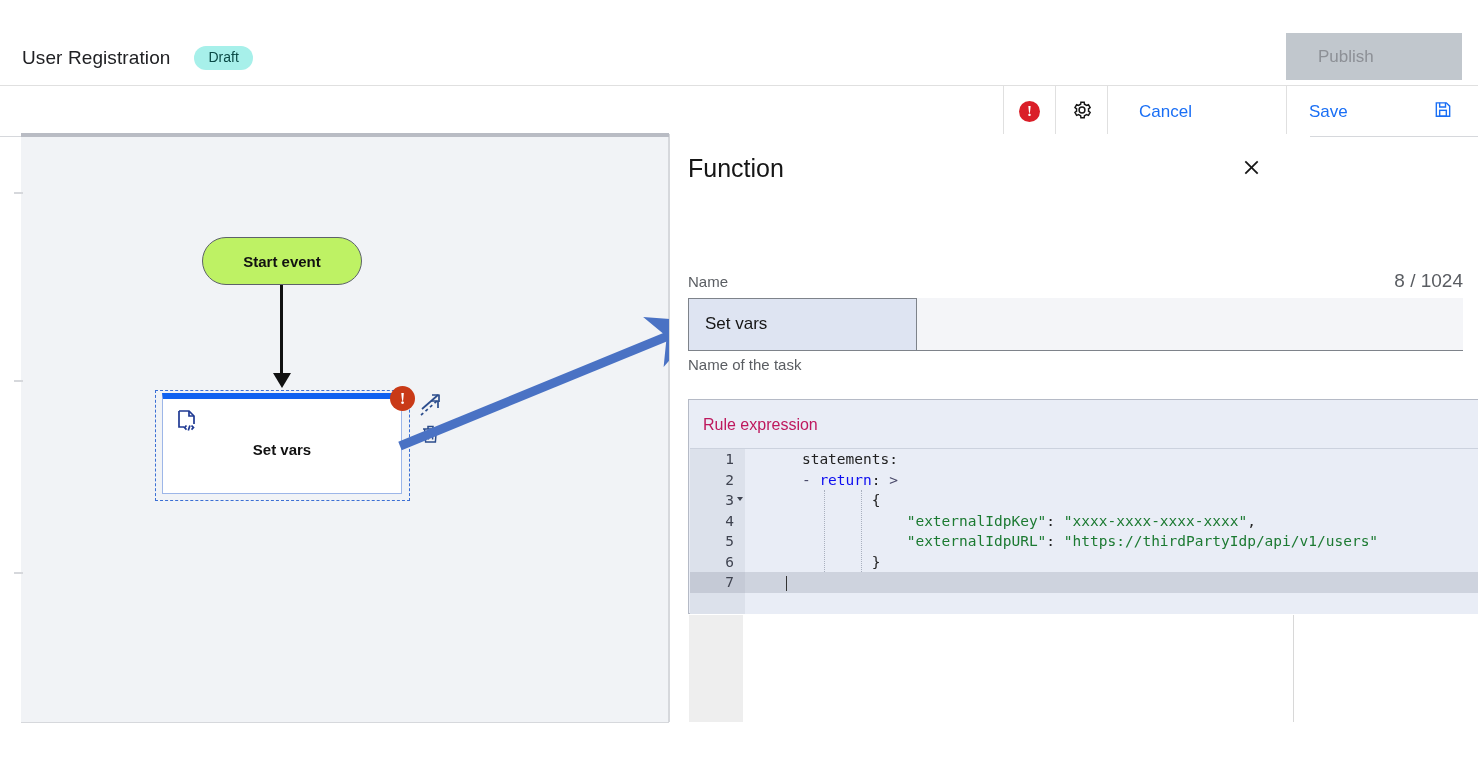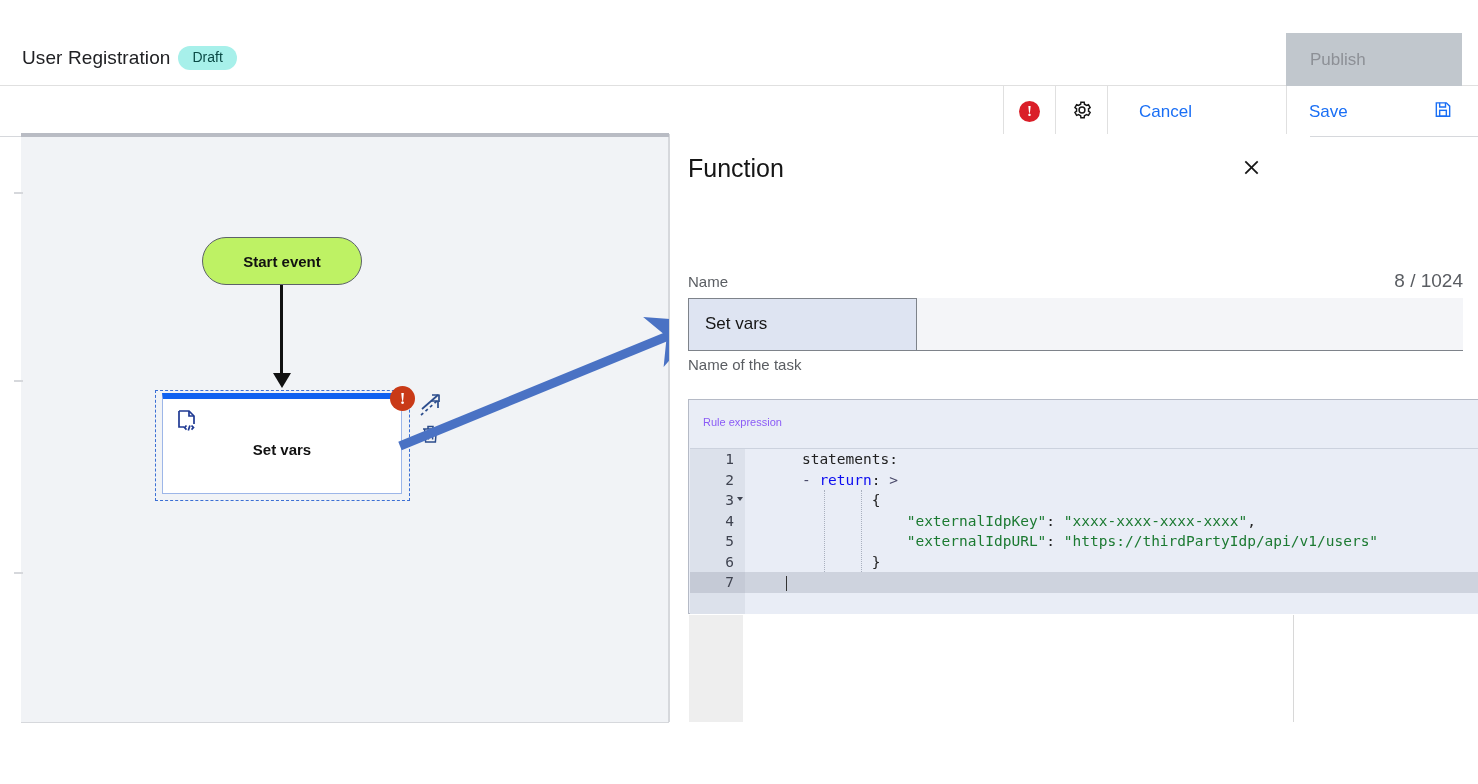--- a/index.html
+++ b/index.html
@@ -13,37 +13,37 @@
   #root { position: relative; width: 1478px; height: 784px; background:#fff; }
 
   
   .app-header {
     position: absolute; left: 0; top: 0; width: 1478px; height: 86px;
     background: #ffffff;
     border-bottom: 1px solid #e0e0e0;
   }
   .app-title-row {
     position: absolute; left: 22px; top: 46px;
-    display: flex; align-items: center; gap: 8px;
+    display: flex; align-items: center; gap: 24px;
   }
   .app-title {
     font-size: 19px; color: #202124; letter-spacing: 0.1px;
   }
   .status-tag {
     background: #a7f0ea; color: #0a4a46;
     border-radius: 14px; padding: 3px 14px 4px;
     font-size: 14px; line-height: 17px;
   }
   .publish-btn {
     position: absolute; right: 16px; top: 33px;
-    width: 176px; height: 53px;
+    width: 176px; height: 47px;
     background: #c1c7cd; color: #8d9096;
     border: none; font-size: 17px;
     font-family: "Liberation Sans", sans-serif;
-    text-align: left; padding-left: 24px;
+    text-align: left; padding-left: 32px;
     cursor: default;
   }
 
   
   .toolbar {
     position: absolute; left: 0; top: 86px; width: 1478px; height: 51px;
     background: #ffffff; border-bottom: 1px solid #d6d8dc;
     display: flex; justify-content: flex-end; align-items: stretch;
   }
   .tb-cell {
@@ -169,21 +169,21 @@
   }
 
   
   .editor-box {
     position: absolute; left: 18px; top: 265px;
     width: 793px; height: 215px;
     background: #e9edf6; border: 1px solid #b5bac6;
   }
   .editor-legend {
     position: absolute; left: 14px; top: 16px;
-    font-size: 11px; color: #8b5cf6;
+    font-size: 16px; color: #be185d;
   }
   .editor-area {
     position: absolute; left: 1px; top: 48px;
     width: 791px; height: 166px;
     background: #e9edf6;
     border-top: 1px solid #ccd2de;
     overflow: hidden;
     font-family: "DejaVu Sans Mono", monospace;
     font-size: 14.5px;
   }

